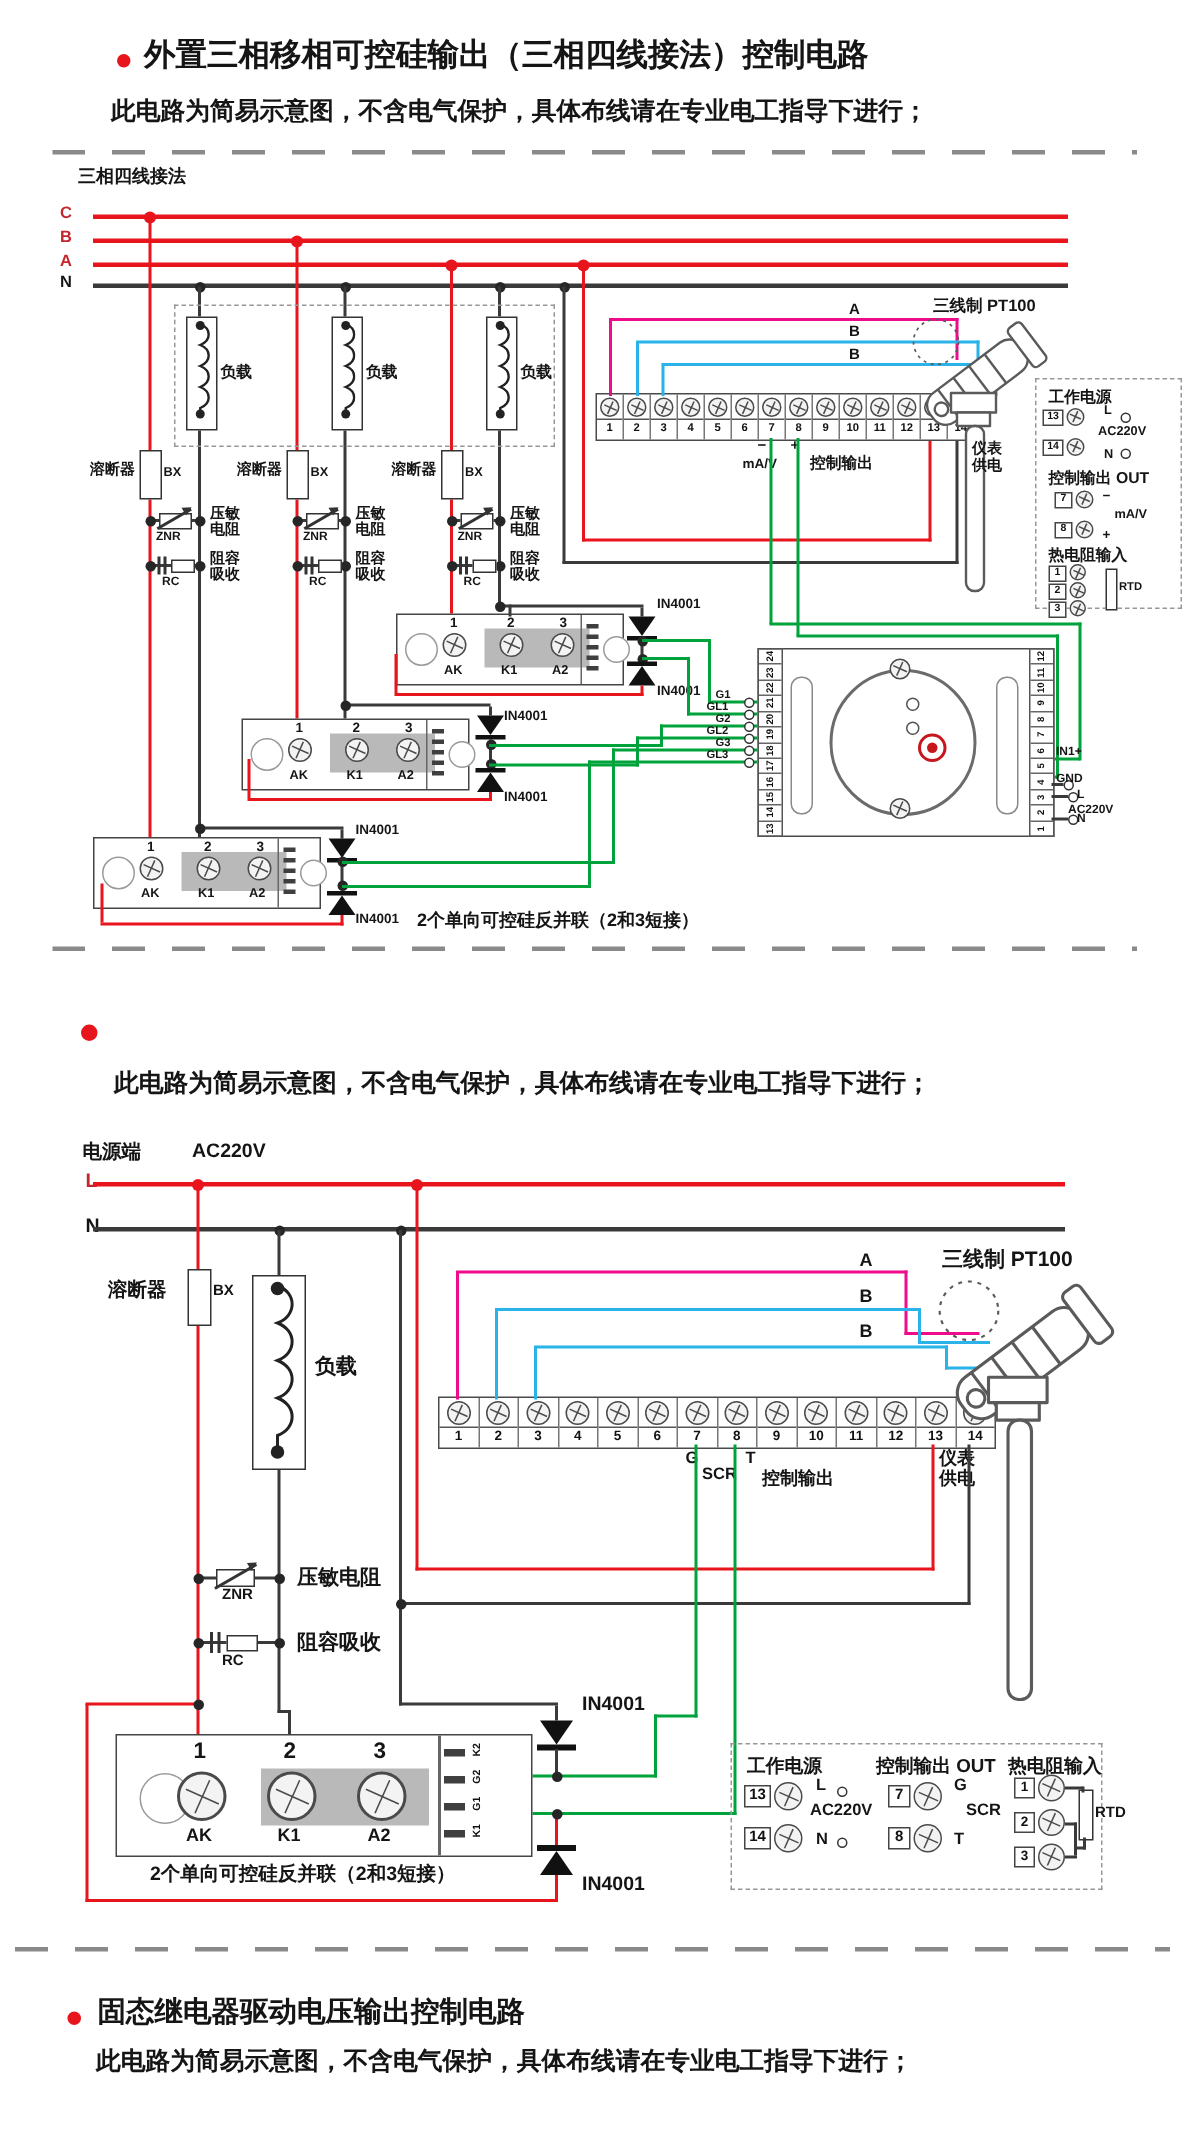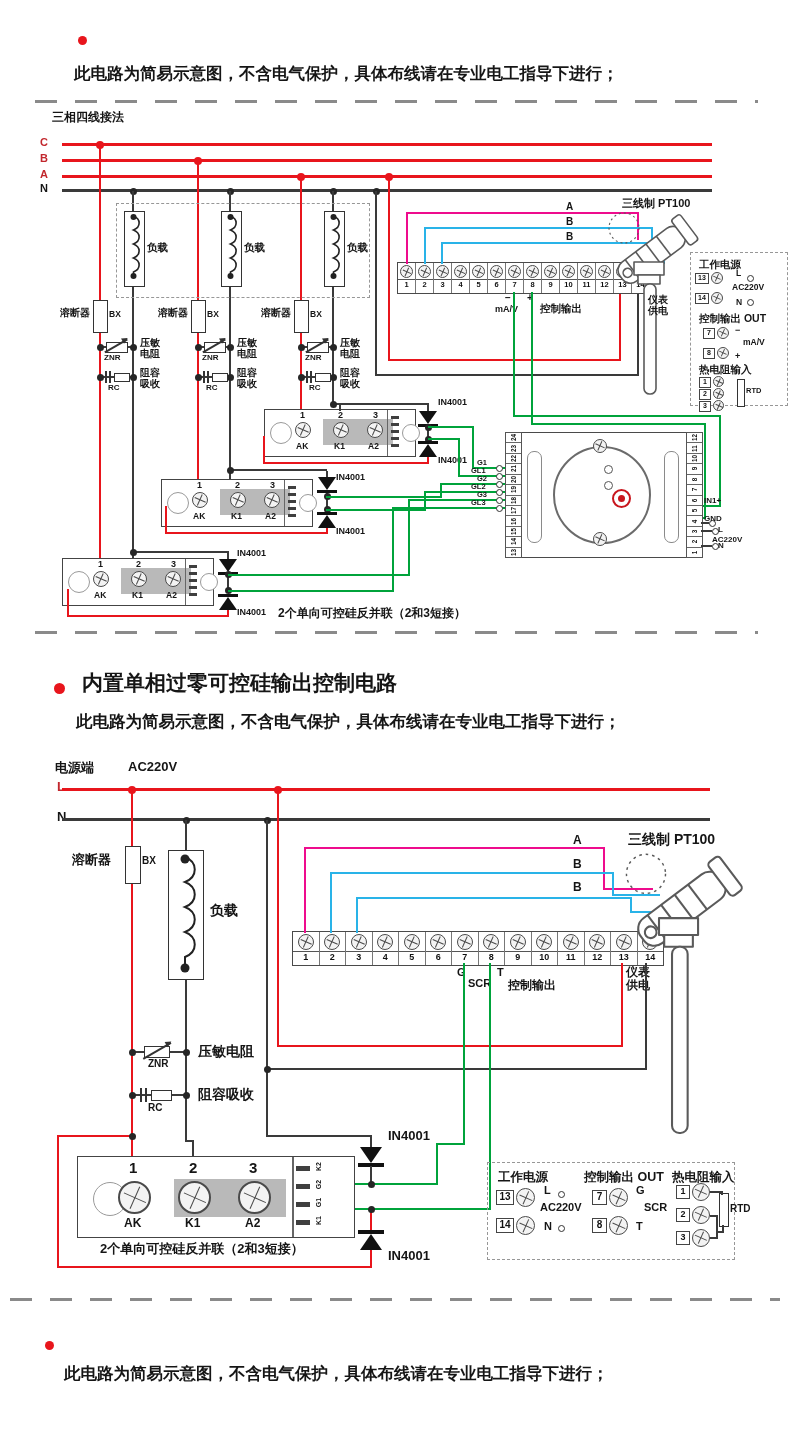--- a/index.html
+++ b/index.html
@@ -51,20 +51,21 @@
   .logo{position:absolute;border:2px solid #c8161d;border-radius:50%;background:#fff;}
   .logo::after{content:"";position:absolute;left:50%;top:50%;width:7px;height:7px;margin:-3.5px;border-radius:50%;background:#c8161d;}
   .nbx{display:inline-block;border:1.2px solid #444;background:#fff;text-align:center;font-weight:bold;box-sizing:border-box;}
 </style>
 </head>
 <body>
 
 <div id="canvas">
 
   <span class="bullet" style="left:78px;top:36px;width:9px;height:9px;"></span>
+  <span class="lbl" style="left:96px;top:22px;font-size:21px;">外置三相移相可控硅输出（三相四线接法）控制电路</span>
   <span class="lbl" style="left:74px;top:63px;font-size:16.5px;">此电路为简易示意图，不含电气保护，具体布线请在专业电工指导下进行；</span>
   <div class="dashline" style="left:35px;top:100px;width:723px;"></div>
 
   <span class="lbl" style="left:52px;top:109px;font-size:12px;">三相四线接法</span>
   <span class="lbl red-t" style="left:40px;top:136px;font-size:11px;">C</span>
   <span class="lbl red-t" style="left:40px;top:152px;font-size:11px;">B</span>
   <span class="lbl red-t" style="left:40px;top:168px;font-size:11px;">A</span>
   <span class="lbl" style="left:40px;top:182px;font-size:11px;">N</span>
 
   <i class="wr r" style="left:62px;top:143px;width:650px;height:3px;"></i>
@@ -574,21 +575,20 @@
   <span class="lbl" style="left:718px;top:525px;font-size:8px;">L</span>
   <span class="lbl" style="left:712px;top:535px;font-size:8px;">AC220V</span>
   <i class="wr k" style="left:701px;top:545px;width:11px;height:2px;"></i>
     <s class="oc" style="left:712px;top:543px;"></s>
   <span class="lbl" style="left:718px;top:541px;font-size:8px;">N</span>
 
   <span class="lbl" style="left:278px;top:605px;font-size:12px;">2个单向可控硅反并联（2和3短接）</span>
   <div class="dashline" style="left:35px;top:631px;width:723px;"></div>
 
   <span class="bullet" style="left:54px;top:683px;width:11px;height:11px;"></span>
-  <span class="lbl" style="left:82px;top:669px;font-size:21px;">内置单相过零可控硅输出控制电路</span>
   <span class="lbl" style="left:76px;top:711px;font-size:16.5px;">此电路为简易示意图，不含电气保护，具体布线请在专业电工指导下进行；</span>
 
   <span class="lbl" style="left:55px;top:759px;font-size:13px;">电源端</span>
   <span class="lbl" style="left:128px;top:759px;font-size:13px;">AC220V</span>
   <span class="lbl red-t" style="left:57px;top:779px;font-size:13px;">L</span>
   <span class="lbl" style="left:57px;top:809px;font-size:13px;">N</span>
 
   <i class="wr r" style="left:62px;top:788px;width:648px;height:3px;"></i>
   <i class="wr k" style="left:62px;top:818px;width:648px;height:3px;"></i>
   <s class="dr" style="left:132px;top:790px;"></s>
@@ -839,15 +839,16 @@
     <i class="wr k" style="left:228px;top:52px;width:1.5px;height:22px;"></i>
     <i class="wr k" style="left:222px;top:74px;width:8px;height:1.5px;"></i>
     <i class="wr k" style="left:234px;top:62px;width:1.5px;height:8px;"></i>
     <i class="wr k" style="left:228px;top:68px;width:8px;height:1.5px;"></i>
     <span class="lbl" style="left:242px;top:40px;font-size:10px;">RTD</span>
   </div>
 
   <div class="dashline" style="left:10px;top:1298px;width:770px;"></div>
 
   <span class="bullet" style="left:45px;top:1341px;width:9px;height:9px;"></span>
+  <span class="lbl" style="left:65px;top:1328px;font-size:19px;">固态继电器驱动电压输出控制电路</span>
   <span class="lbl" style="left:64px;top:1363px;font-size:16.5px;">此电路为简易示意图，不含电气保护，具体布线请在专业电工指导下进行；</span>
 
 </div>
 
 </body></html>

